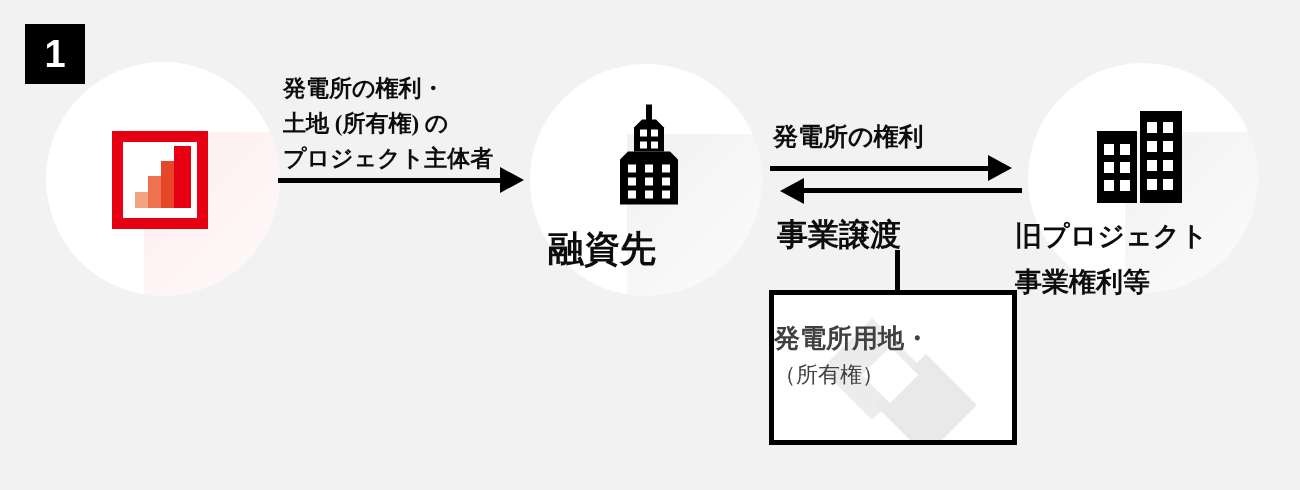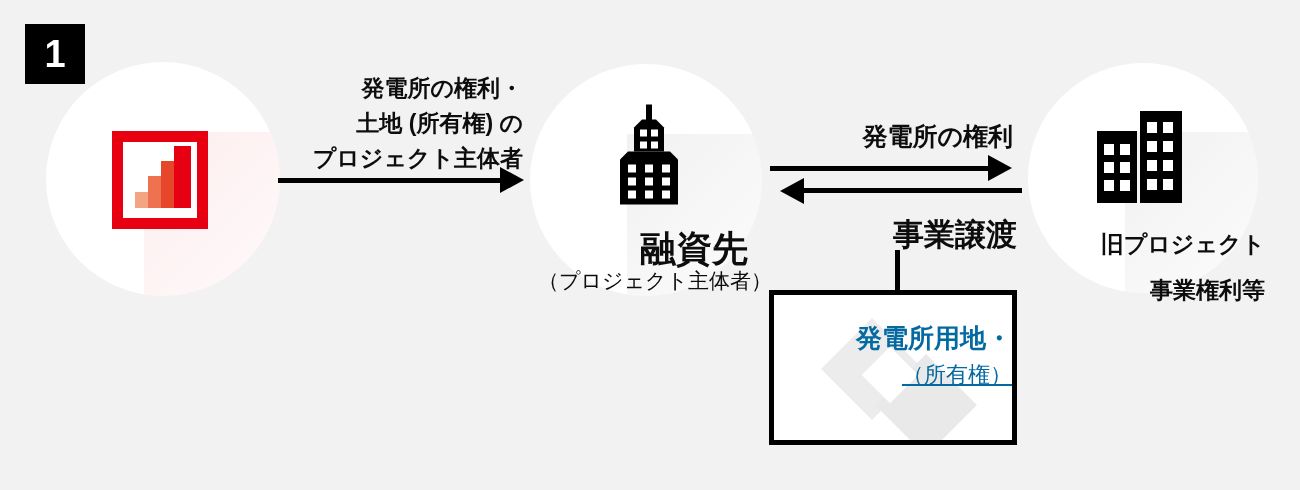--- a/index.html
+++ b/index.html
@@ -44,28 +44,28 @@
   .logo .bar.b1 { left:12px; width:21px; height:16px; }
   .logo .bar.b2 { left:25px; width:21px; height:32px; }
   .logo .bar.b3 { left:38px; width:21px; height:47px; }
   .logo .bar.b4 { left:51px; width:17px; height:62px; }
 
   .icon-svg { position:absolute; z-index:2; }
   .mid-icon   { left:620px;  top:104px; }
   .right-icon { left:1097px; top:111px; }
 
   
-  .lbl { position:absolute; color:#0d0d0d; text-align:right; white-space:nowrap; z-index:4; }
+  .lbl { position:absolute; color:#0d0d0d; text-align:left; white-space:nowrap; z-index:4;font-family:Liberation Serif, serif; }
   .bold { font-weight:700; }
   .loan-label      { left:283px; top:71px; width:240px; font-size:23px; line-height:35px; font-weight:700; }
   .borrower-title  { left:548px; top:225px; width:200px; font-size:36px; }
   .borrower-sub    { left:528px; top:267px; width:244px; font-size:21px; font-weight:400; }
   .payment-label   { left:773px; top:120px; width:240px; font-size:25px; }
   .transfer-label  { left:777px; top:214px; width:240px; font-size:31px; }
-  .owner-title     { left:1015px; top:221px; width:250px; font-size:23px; line-height:46px; }
+  .owner-title     { left:1015px; top:213px; width:250px; font-size:27px; line-height:46px; }
 
   
   .hline { position:absolute; height:5px; background:#000; z-index:3; }
   .ahead { position:absolute; width:0; height:0; z-index:3;
            border-top:13px solid transparent; border-bottom:13px solid transparent; }
   .ahead.right { border-left:24px solid #000; }
   .ahead.left  { border-right:24px solid #000; }
 
   .loan-line     { left:278px; top:178px; width:224px; }
   .loan-head     { left:500px; top:167px; }
@@ -77,23 +77,23 @@
   
   .connector { position:absolute; left:895px; top:250px; width:5px; height:42px; background:#000; z-index:3; }
   .asset-box {
     position:absolute; left:769px; top:290px; width:248px; height:155px;
     background:#fff; border:5px solid #000; overflow:hidden; z-index:2;
   }
   .asset-box .wm { position:absolute; background:#ececec; transform:rotate(45deg); }
   .asset-box .wm1 { left:62px;  top:38px; width:72px; height:72px; }
   .asset-box .wm2 { left:116px; top:74px; width:72px; height:72px; background:#e9e9e9; }
   .asset-box .wm3 { left:96px;  top:60px; width:40px; height:40px; background:#fff; }
-  .box-line { position:absolute; left:0; width:238px; text-align:right; color:#0369a1; white-space:nowrap; z-index:2; }
+  .box-line { position:absolute; left:0; width:238px; text-align:left; color:#404040; white-space:nowrap; z-index:2; }
   .box-line1 { top:26px;  font-size:26px; font-weight:700; }
-  .box-line2 { top:65px;  font-size:22px; font-weight:400;text-decoration:underline; }
+  .box-line2 { top:65px;  font-size:22px; font-weight:400; }
   .box-line3 { top:100px; font-size:26px; font-weight:700; }
 </style>
 </head>
 <body>
 
 <div class="stage">
 
   <div class="badge">
     <span>1</span>
   </div>
@@ -137,21 +137,20 @@
         <rect x="42" y="60" width="8" height="8"></rect>
       <rect x="8" y="73" width="8" height="8"></rect>
         <rect x="25" y="73" width="8" height="8"></rect>
         <rect x="42" y="73" width="8" height="8"></rect>
       <rect x="8" y="86" width="8" height="8"></rect>
         <rect x="25" y="86" width="8" height="8"></rect>
         <rect x="42" y="86" width="8" height="8"></rect>
     </g>
   </svg>
   <div class="lbl bold borrower-title">融資先</div>
-  <div class="lbl borrower-sub">（プロジェクト主体者）</div>
 
   <div class="lbl bold payment-label">発電所の権利</div>
   <div class="hline payment-line"></div>
   <div class="ahead right payment-head"></div>
 
   <div class="hline transfer-line"></div>
   <div class="ahead left transfer-head"></div>
   <div class="lbl bold transfer-label">事業譲渡</div>
 
   <div class="circle right-c">

